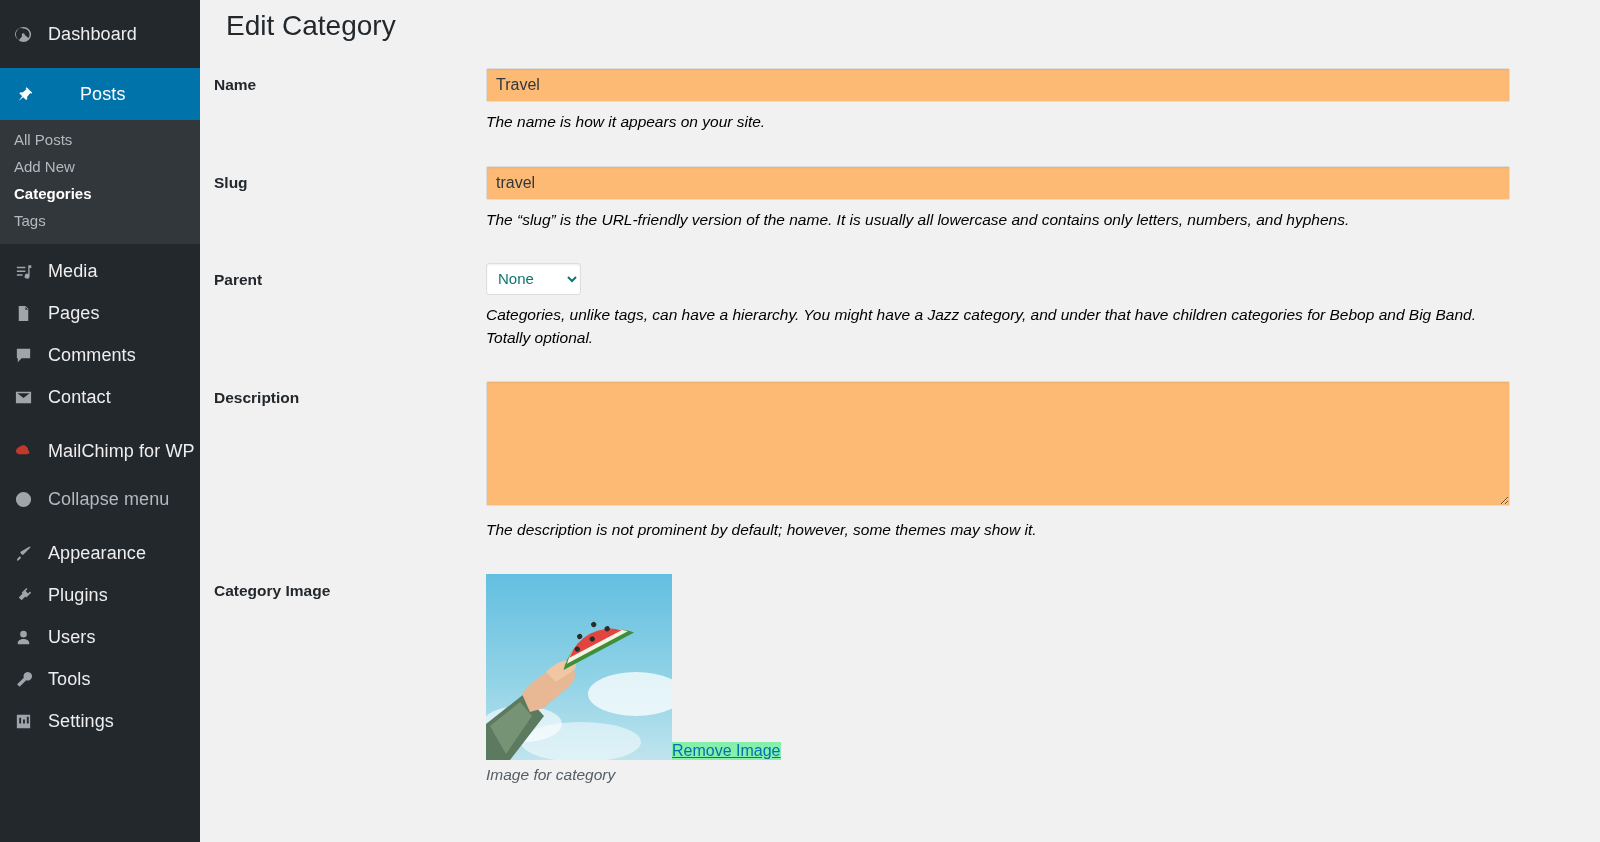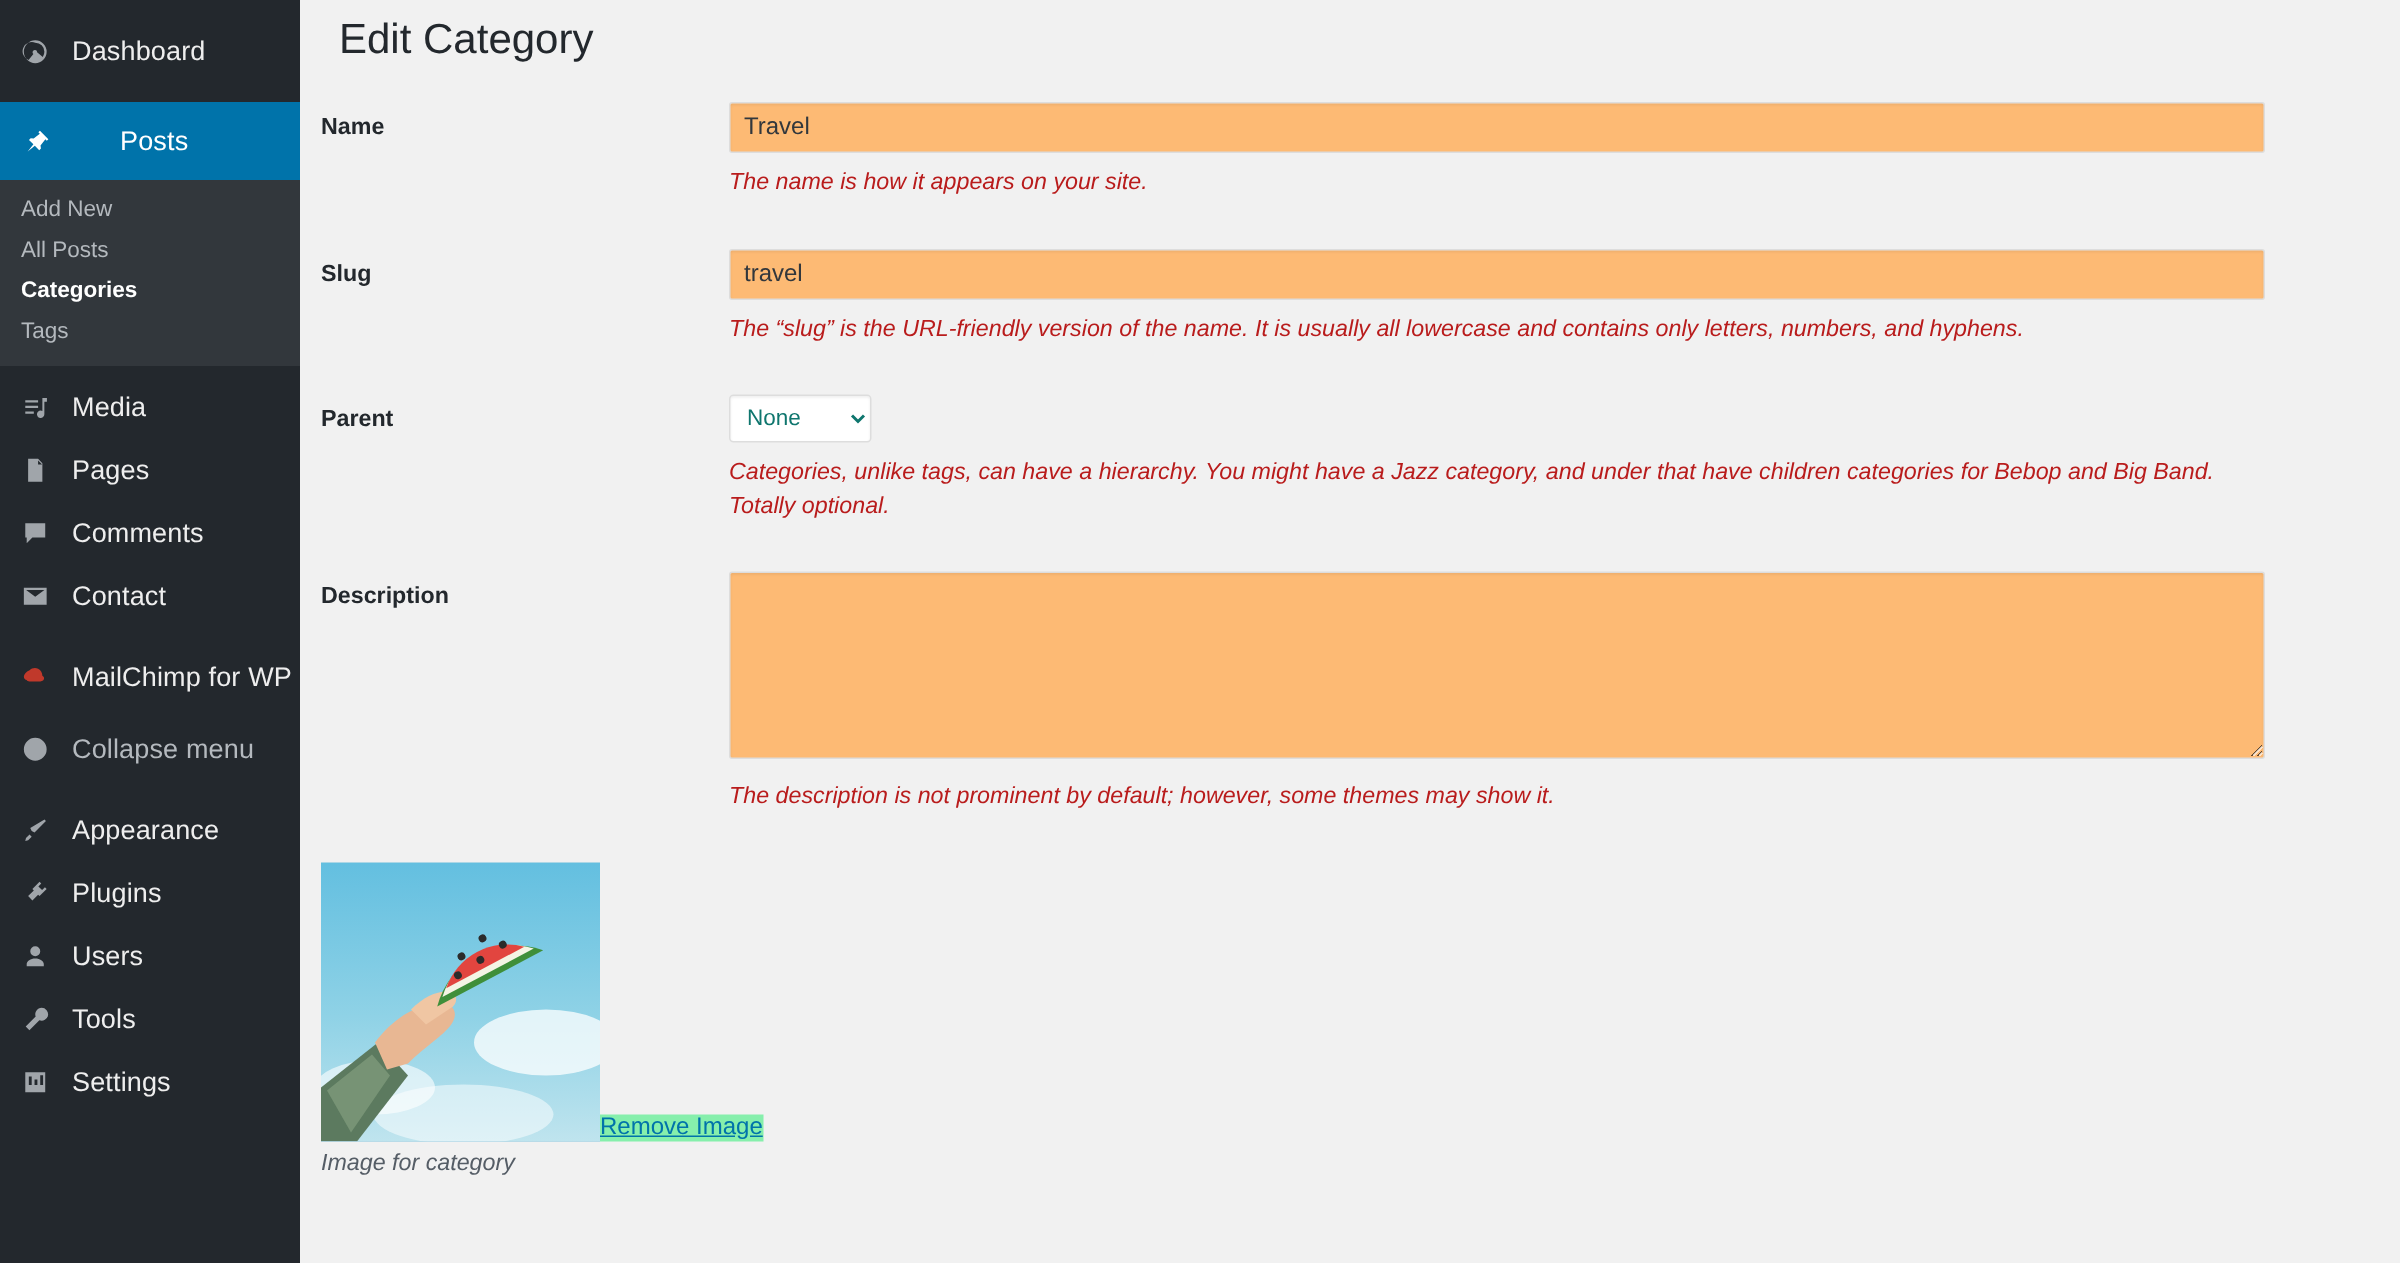--- a/index.html
+++ b/index.html
@@ -142,21 +142,21 @@
     outline: none;
   }
   textarea.text {
     height: 125px;
     resize: vertical;
     line-height: 1.5;
   }
   p.description {
     font-style: italic;
     font-size: 15.5px;
-    color: #b91c1c;
+    color: #000000;
     margin: 8px 0 0 0;
     line-height: 1.5;
   }
   .row-spacer { height: 22px; }
   select.parent {
     font-size: 15px;
     font-family: "Liberation Sans", sans-serif;
     padding: 5px 26px 5px 7px;
     border: 1px solid #ddd;
     border-radius: 3px;
@@ -219,22 +219,22 @@
     <div class="menu-item active">
       <span class="icon">
         <svg class="ic" viewBox="0 0 20 20">
             <path d="M13.3 2.3l-1.1 1.1 1 1-4.3 3.4-2.1-.3-1.2 1.2 3.1 3.1-4 5 5-4 3.1 3.1 1.2-1.2-.3-2.1 3.4-4.3 1 1 1.1-1.1z"></path>
           </svg>
       </span>
       <span class="label">Posts</span>
     </div>
 
     <div class="submenu">
+      <div class="submenu-item">All Posts</div>
       <div class="submenu-item">Add New</div>
-      <div class="submenu-item">All Posts</div>
       <div class="submenu-item current">Categories</div>
       <div class="submenu-item">Tags</div>
     </div>
 
     <div class="menu-group">
       <div class="menu-item tall">
         <span class="icon">
           <svg class="ic" viewBox="0 0 20 20">
               <path d="M15 3.5v9.1a2.6 2.6 0 10 1.4 2.3V6.2h1.8V3.5zM3 5h9v1.6H3zM3 9h9v1.6H3zM3 13h6v1.6H3z"></path>
             </svg>
@@ -372,20 +372,21 @@
         <div class="th">Description</div>
         <div class="td">
           <textarea class="text" style=""></textarea>
           <p class="description">The description is not prominent by default; however, some themes may show it.</p>
         </div>
       </div>
 
       <div class="row-spacer"></div>
 
       <div class="row">
+        <div class="th">Category Image</div>
         <div class="td">
           <div class="img-row-bottom">
             <span class="thumb-wrap">
               <span class="thumb">
                 <svg viewBox="0 0 186 186" width="186" height="186">
                   <defs>
                     <linearGradient id="sky" x1="0" y1="0" x2="0" y2="1">
                       <stop offset="0%" stop-color="#63bfe0"></stop>
                       <stop offset="55%" stop-color="#8fd2e6"></stop>
                       <stop offset="100%" stop-color="#bfe4ee"></stop>

